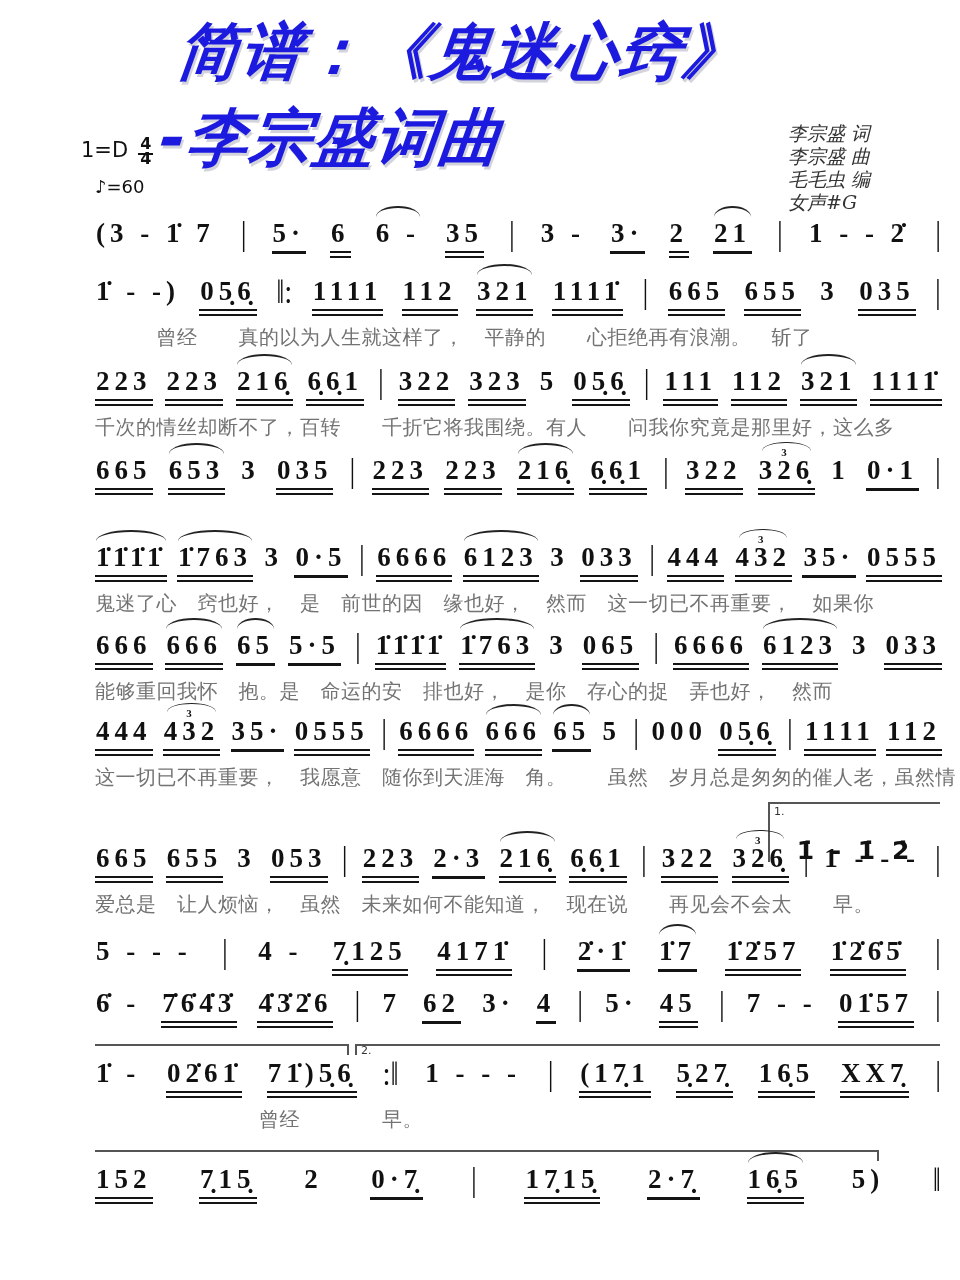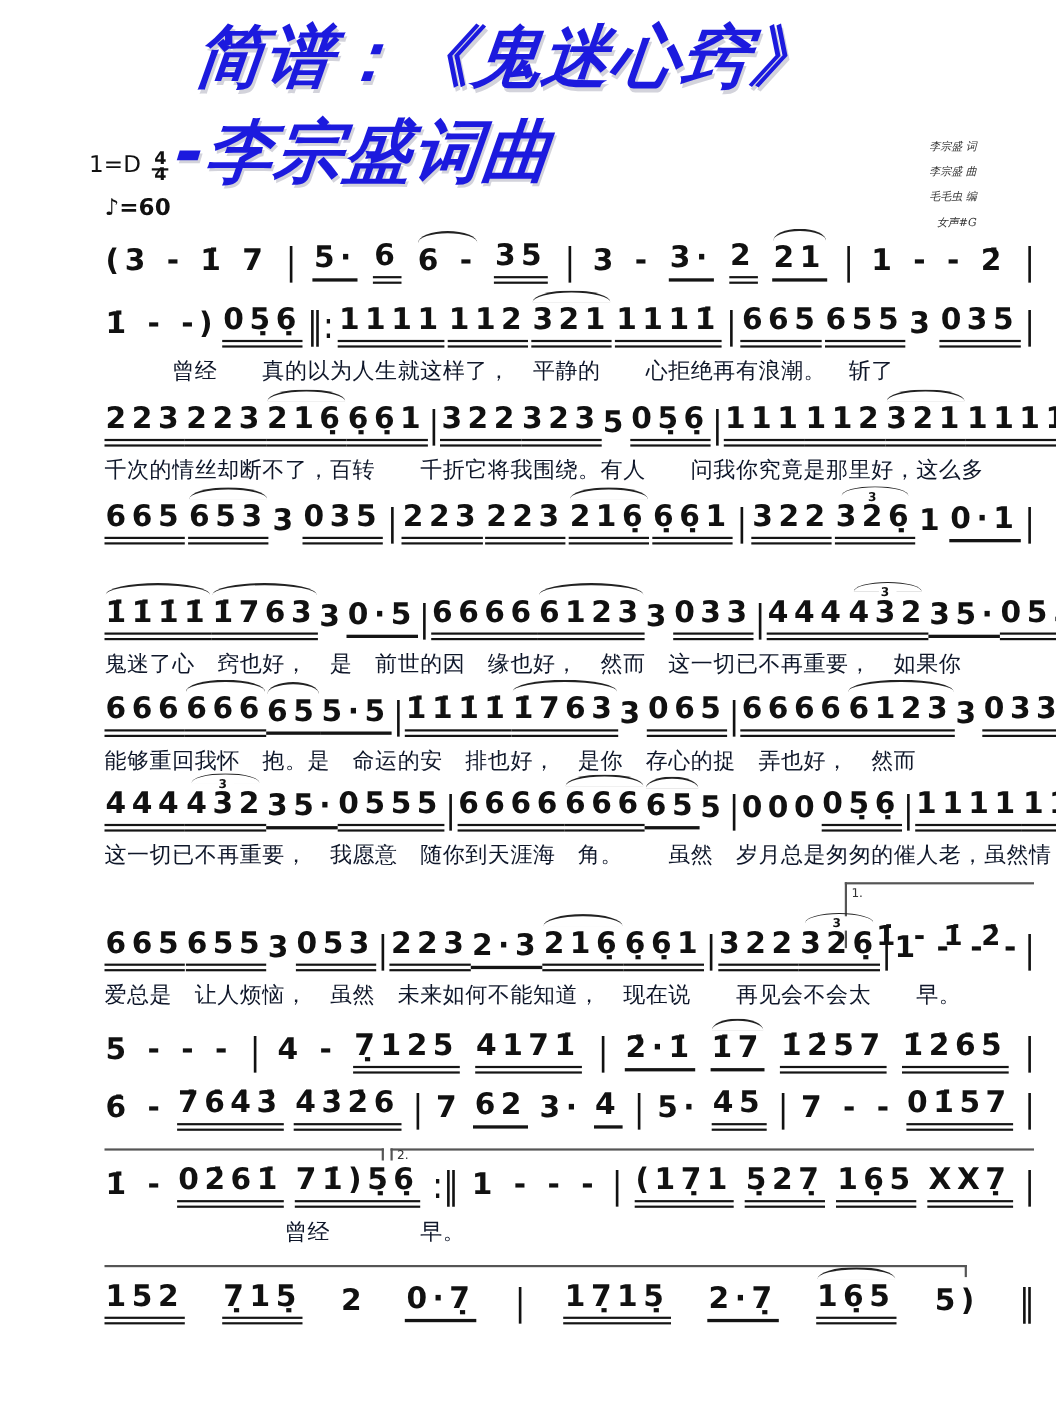--- a/index.html
+++ b/index.html
@@ -11,43 +11,43 @@
          transform:skewX(-6deg);letter-spacing:1px;white-space:nowrap;
          text-shadow:2px 3px 0 rgba(110,110,135,.30);}
   #title1{left:178px;top:10px;font-size:62px;}
   #title2{left:160px;top:96px;font-size:62px;}
 
   
   #meta{position:absolute;left:81px;top:136px;font-size:21px;font-weight:500;}
   #meta .frac{display:inline-block;vertical-align:middle;text-align:center;
               font-size:16px;font-weight:700;line-height:15px;margin-left:10px;}
   #meta .frac .num{border-bottom:2px solid #111;padding:0 2px;}
-  #tempo{position:absolute;left:95px;top:176px;font-size:21px;font-weight:bold;}
-
-  
-  #credits{position:absolute;left:788px;top:122px;width:100px;text-align:right;
+  #tempo{position:absolute;left:95px;top:176px;font-size:18px;}
+
+  
+  #credits{position:absolute;left:788px;top:122px;width:100px;text-align:left;
            font-family:"DejaVu Serif","Liberation Serif",serif;font-style:italic;
-           font-size:10px;line-height:23px;color:#333;white-space:nowrap;}
+           font-size:19px;line-height:23px;color:#333;white-space:nowrap;}
 
   
   .sys{position:absolute;left:95px;right:18px;}
-  .notes{display:flex;justify-content:space-between;align-items:center;
-         font-weight:700;font-size:27px;line-height:30px;white-space:nowrap;}
+  .notes{display:flex;justify-content:space-between;align-items:flex-start;
+         font-weight:700;font-size:27px;line-height:30px;white-space:nowrap;font-family:Liberation Serif, serif;}
   .tok{position:relative;display:inline-block;letter-spacing:5px;padding:0 1px 3px 1px;}
   .tok.u1{border-bottom:3px solid #141414;}
   .tok.u2{border-bottom:7px double #141414;}
   .tok.bar{font-weight:400;font-size:29px;letter-spacing:0;transform:scaleY(1.15);padding-bottom:0;}
   .arc{position:absolute;left:1px;right:1px;top:-12px;height:9px;
        border-top:2px solid #222;border-radius:50%/100% 100% 0 0;}
   .tri{position:absolute;left:8%;right:8%;top:-13px;height:8px;text-align:center;
        border-top:1.5px solid #222;border-radius:50%/100% 100% 0 0;}
   .tri b{position:relative;top:-11px;font-size:11px;line-height:10px;background:#fff;
          padding:0 2px;font-style:normal;}
   .lyr{margin-top:8px;font-family:Liberation Serif, serif;
-       font-size:20px;letter-spacing:.5px;color:#0f172a;white-space:pre;}
+       font-size:20px;letter-spacing:.5px;color:#737373;white-space:pre;}
 
   
   #volta1{position:absolute;left:768px;top:802px;width:170px;height:58px;
           border-top:2px solid #555;border-left:2px solid #555;}
   #volta1 .vlabel{position:absolute;left:4px;top:1px;font-size:11px;color:#333;}
   #volta1 .vnotes{margin-top:32px;text-align:center;font-weight:700;font-size:25px;letter-spacing:4px;}
   #volta2{position:absolute;left:95px;right:20px;top:1044px;height:14px;}
   #volta2 .seg-l{position:absolute;left:0;width:252px;height:9px;
                  border-top:2px solid #555;border-right:2px solid #555;}
   #volta2 .seg-r{position:absolute;left:260px;right:0;height:9px;

